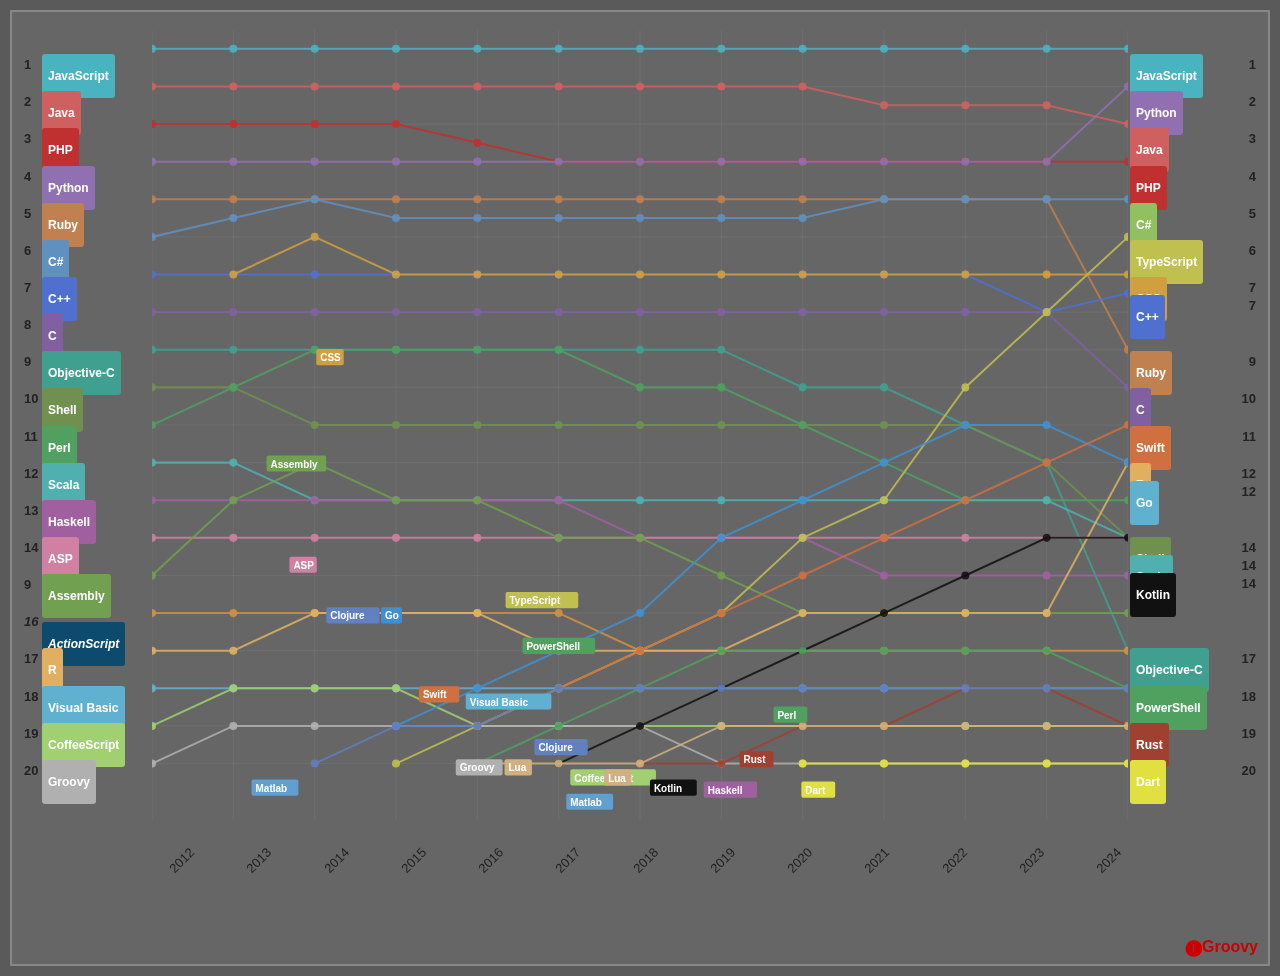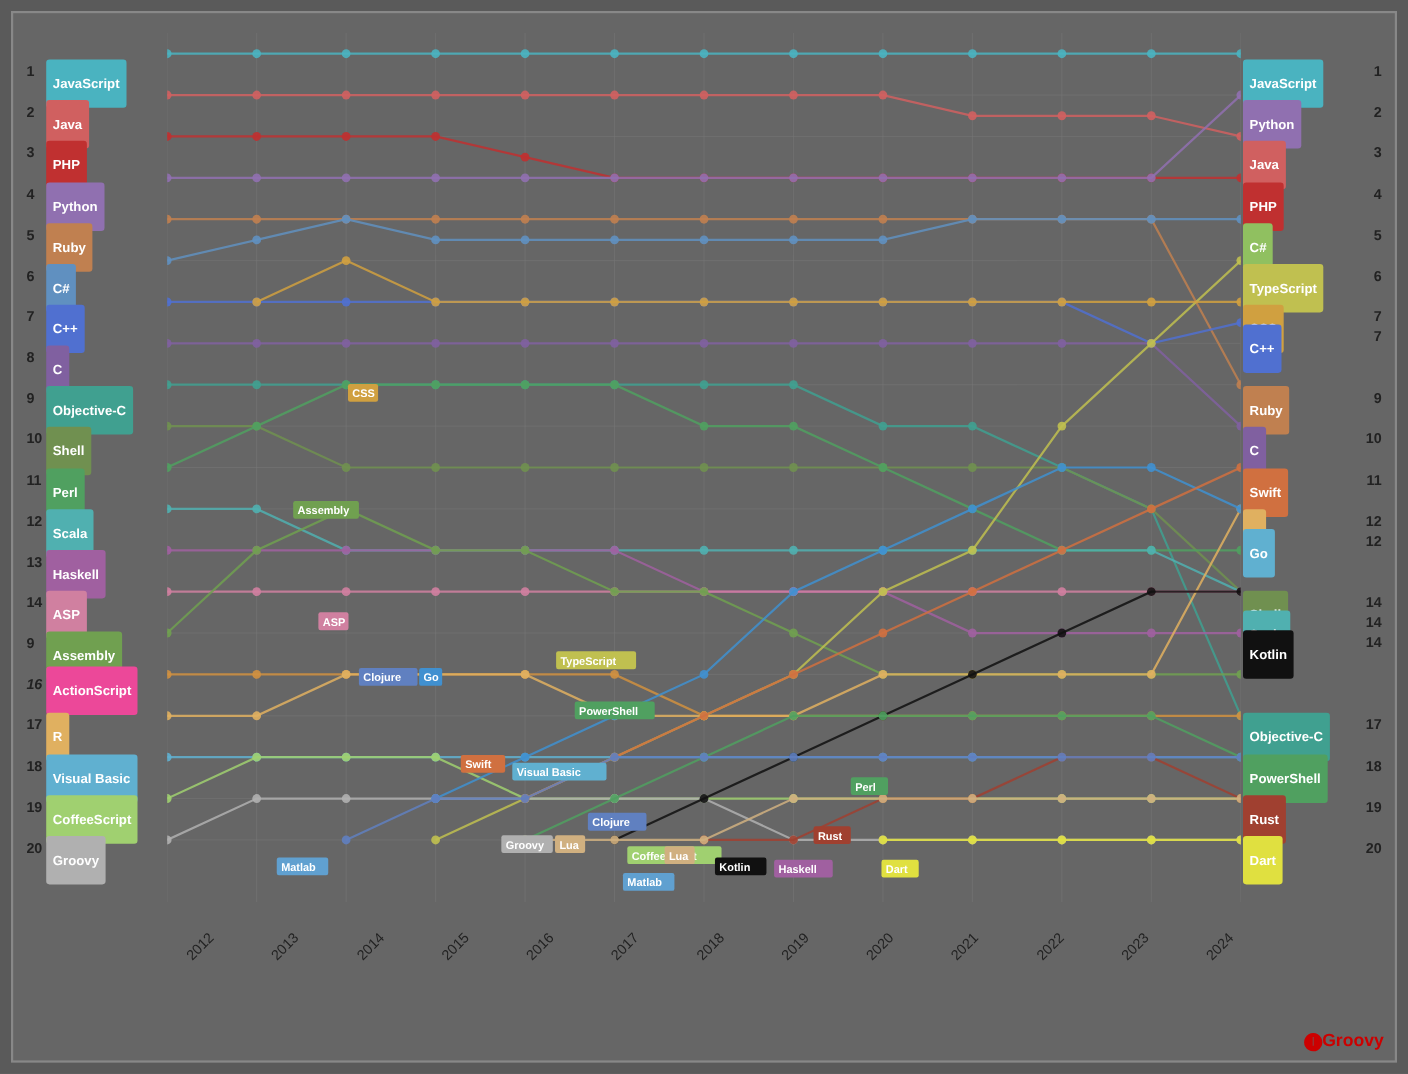--- a/index.html
+++ b/index.html
@@ -134,21 +134,21 @@
         <div class="label-box" style="background-color: rgb(80, 160, 96); left: 20px; top: 395.571px;">Perl</div>
         <div class="rank-num" style="left: 2px; top: 435.714px;">12</div>
         <div class="label-box" style="background-color: rgb(80, 176, 176); left: 20px; top: 432.714px;">Scala</div>
         <div class="rank-num" style="left: 2px; top: 472.857px;">13</div>
         <div class="label-box" style="background-color: rgb(160, 96, 160); left: 20px; top: 469.857px;">Haskell</div>
         <div class="rank-num" style="left: 2px; top: 510px;">14</div>
         <div class="label-box" style="background-color: rgb(208, 128, 160); left: 20px; top: 507px;">ASP</div>
         <div class="rank-num" style="left: 2px; top: 547.143px;">9</div>
         <div class="label-box" style="background-color: rgb(112, 160, 80); left: 20px; top: 544.143px;">Assembly</div>
         <div class="rank-num" style="left: 2px; top: 584.286px; font-style: italic;">16</div>
-        <div class="label-box" style="background-color: #ec4899; left: 20px; top: 576px;">ActionScript</div>
+        <div class="label-box" style="background-color: #0c4a6e; left: 20px; top: 592px; font-style: italic;">ActionScript</div>
         <div class="rank-num" style="left: 2px; top: 621.429px;">17</div>
         <div class="label-box" style="background-color: rgb(224, 176, 96); left: 20px; top: 618.429px;">R</div>
         <div class="rank-num" style="left: 2px; top: 658.571px;">18</div>
         <div class="label-box" style="background-color: rgb(96, 176, 208); left: 20px; top: 655.571px;">Visual Basic</div>
         <div class="rank-num" style="left: 2px; top: 695.714px;">19</div>
         <div class="label-box" style="background-color: rgb(160, 208, 112); left: 20px; top: 692.714px;">CoffeeScript</div>
         <div class="rank-num" style="left: 2px; top: 732.857px;">20</div>
         <div class="label-box" style="background-color: rgb(176, 176, 176); left: 20px; top: 729.857px;">Groovy</div>
       </div>
 

